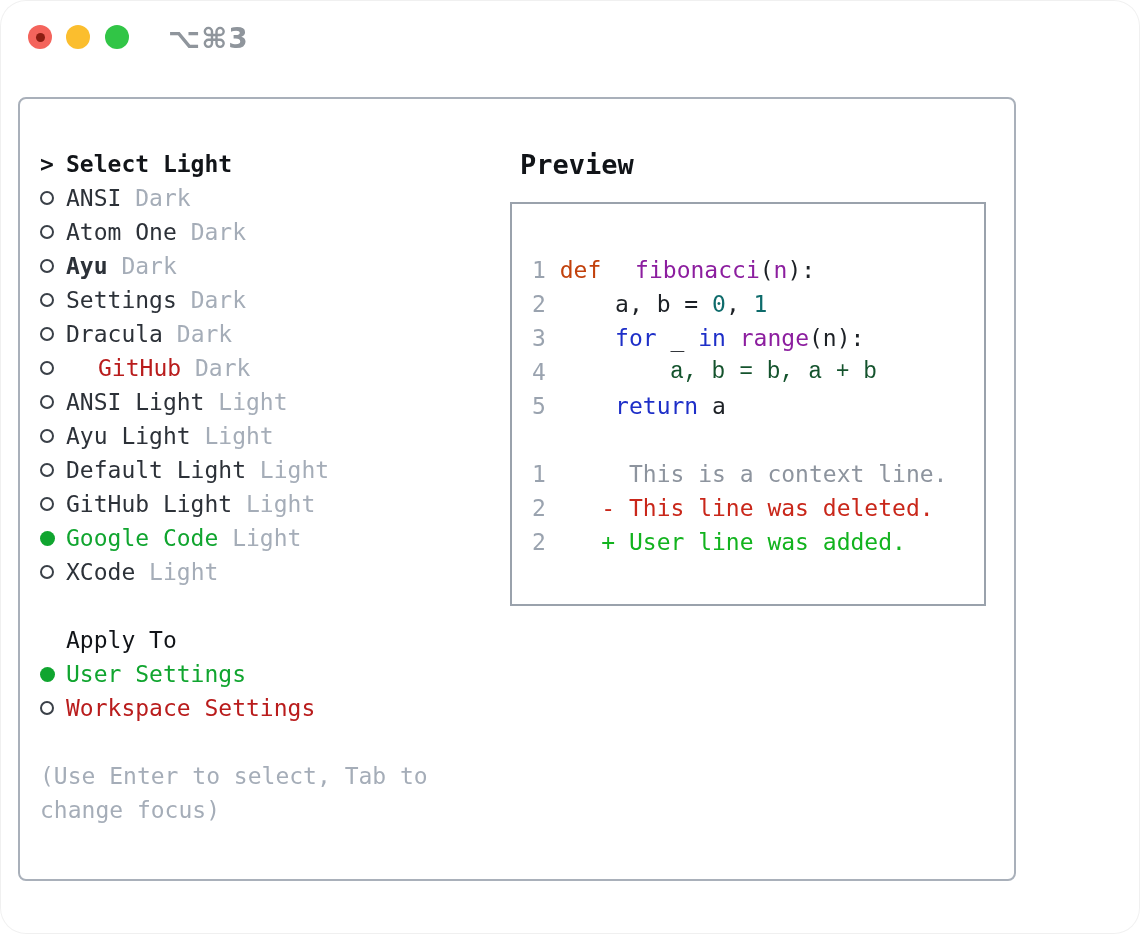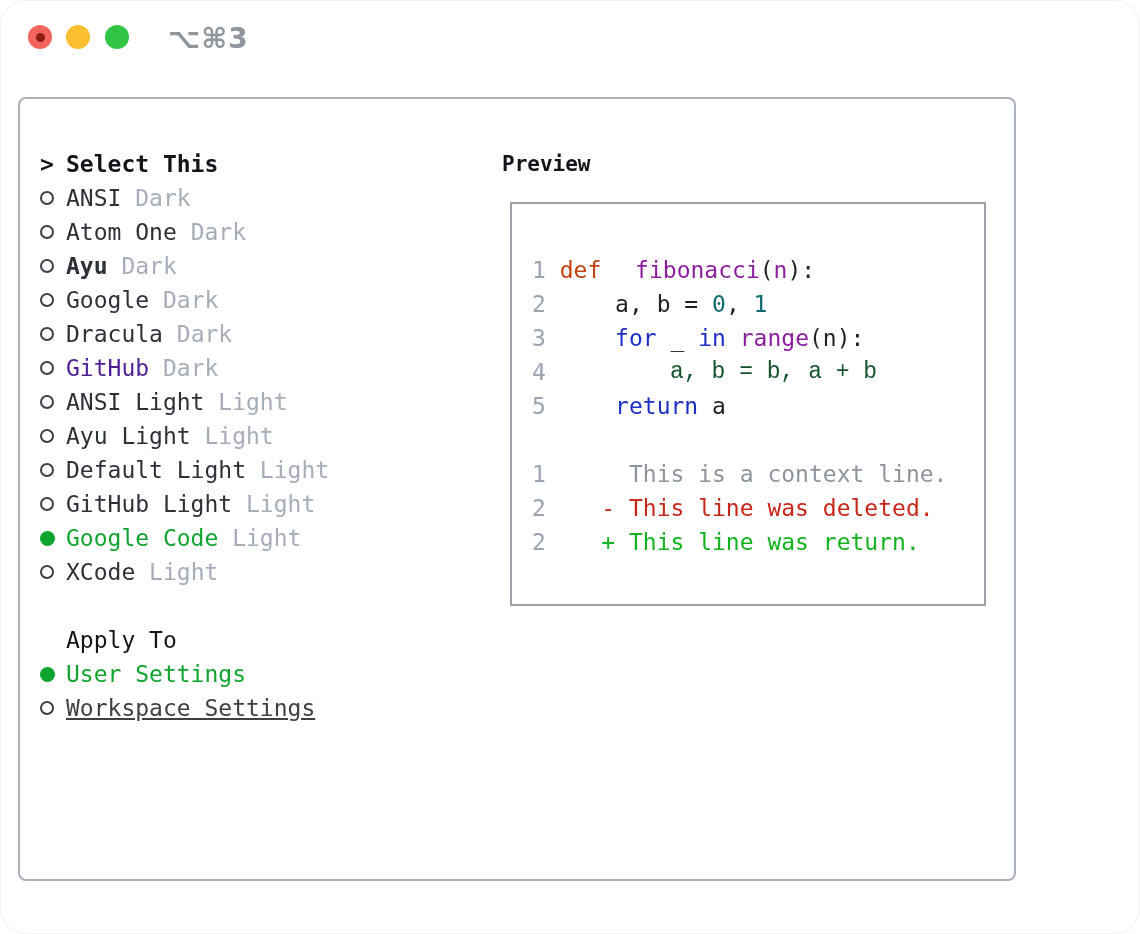--- a/index.html
+++ b/index.html
@@ -104,24 +104,24 @@
   .help {
     margin-top: 0;
     font-size: 23px;
     line-height: 34px;
     white-space: normal;
     width: 420px;
   }
   
   .preview-title {
     position: absolute;
-    left: 482px; top: 48px;
+    left: 500px; top: 48px;
     height: 34px;
     display: flex; align-items: center;
-    font-size: 21px;
+    font-size: 27px;
     font-weight: bold;
   }
   .preview-box {
     position: absolute;
     left: 490px; top: 103px;
     width: 476px; height: 404px;
     border: 2px solid #9aa2ac;
     background: #ffffff;
     padding: 49px 0 0 20px;
     box-sizing: border-box;
@@ -147,64 +147,65 @@
     <div class="traffic yellow" style="background: rgb(251, 190, 46);"></div>
     <div class="traffic green" style="background: rgb(49, 197, 70);"></div>
     <div class="shortcut" style="color: rgb(143, 149, 156);">⌥⌘3</div>
   </div>
 
   <div class="panel">
 
     <div class="left-col">
       <div class="row">
         <span class="marker-cell"><span class="caret" style="color: rgb(17, 20, 24);">&gt;</span></span>
-        <span class="section-title" style="color: rgb(17, 20, 24);">Select This</span>
+        <span class="section-title" style="color: rgb(17, 20, 24);">Select Light</span>
       </div>
       <div id="theme-list">
           <div class="row"><span class="marker-cell"><span class="ring"></span></span><span style="color: rgb(44, 49, 56);">ANSI</span><span style="color: rgb(165, 173, 184);"> Dark</span></div>
           <div class="row"><span class="marker-cell"><span class="ring"></span></span><span style="color: rgb(44, 49, 56);">Atom One</span><span style="color: rgb(165, 173, 184);"> Dark</span></div>
           <div class="row"><span class="marker-cell"><span class="ring"></span></span><span style="color: rgb(44, 49, 56); font-weight: bold;">Ayu</span><span style="color: rgb(165, 173, 184);"> Dark</span></div>
-          <div class="row"><span class="marker-cell"><span class="ring"></span></span><span style="color: rgb(44, 49, 56);">Google</span><span style="color: rgb(165, 173, 184);"> Dark</span></div>
+          <div class="row"><span class="marker-cell"><span class="ring"></span></span><span style="color: rgb(44, 49, 56);">Settings</span><span style="color: rgb(165, 173, 184);"> Dark</span></div>
           <div class="row"><span class="marker-cell"><span class="ring"></span></span><span style="color: rgb(44, 49, 56);">Dracula</span><span style="color: rgb(165, 173, 184);"> Dark</span></div>
-          <div class="row"><span class="marker-cell"><span class="ring"></span></span><span style="color: #4c1d95;">GitHub</span><span style="color: rgb(165, 173, 184);"> Dark</span></div>
+          <div class="row"><span class="marker-cell"><span class="ring"></span></span><span style="color: #b91c1c; margin-left: 32px;">GitHub</span><span style="color: rgb(165, 173, 184);"> Dark</span></div>
           <div class="row"><span class="marker-cell"><span class="ring"></span></span><span style="color: rgb(44, 49, 56);">ANSI Light</span><span style="color: rgb(165, 173, 184);"> Light</span></div>
           <div class="row"><span class="marker-cell"><span class="ring"></span></span><span style="color: rgb(44, 49, 56);">Ayu Light</span><span style="color: rgb(165, 173, 184);"> Light</span></div>
           <div class="row"><span class="marker-cell"><span class="ring"></span></span><span style="color: rgb(44, 49, 56);">Default Light</span><span style="color: rgb(165, 173, 184);"> Light</span></div>
           <div class="row"><span class="marker-cell"><span class="ring"></span></span><span style="color: rgb(44, 49, 56);">GitHub Light</span><span style="color: rgb(165, 173, 184);"> Light</span></div>
           <div class="row"><span class="marker-cell"><span class="dot" style="background: rgb(16, 165, 47);"></span></span><span style="color: rgb(16, 165, 47);">Google Code</span><span style="color: rgb(165, 173, 184);"> Light</span></div>
           <div class="row"><span class="marker-cell"><span class="ring"></span></span><span style="color: rgb(44, 49, 56);">XCode</span><span style="color: rgb(165, 173, 184);"> Light</span></div>
         </div>
 
       <div class="spacer"></div>
 
       <div class="row">
         <span class="marker-cell"></span>
         <span class="subsection-title" style="color: rgb(17, 20, 24);">Apply To</span>
       </div>
       <div id="apply-list">
           <div class="row"><span class="marker-cell"><span class="dot" style="background: rgb(16, 165, 47);"></span></span><span style="color: rgb(16, 165, 47);">User Settings</span></div>
-          <div class="row"><span class="marker-cell"><span class="ring"></span></span><span style="color: #404040; text-decoration: underline;">Workspace Settings</span></div>
+          <div class="row"><span class="marker-cell"><span class="ring"></span></span><span style="color: #b91c1c;">Workspace Settings</span></div>
         </div>
 
       <div class="spacer"></div>
 
+      <div class="help" style="color: rgb(165, 173, 184);">(Use Enter to select, Tab to change focus)</div>
     </div>
 
     <div class="preview-title" style="color: rgb(17, 20, 24);">Preview</div>
 
     <div class="preview-box">
       <div id="code-block">
           <div class="codeline"><span style="color: rgb(154, 163, 175);">1 </span><span style="color: #c2410c;">def</span><span style="color: rgb(29, 33, 38);"> </span><span style="color: rgb(140, 30, 159); margin-left: 20px;">fibonacci</span><span style="color: rgb(29, 33, 38);">(</span><span style="color: rgb(140, 30, 159);">n</span><span style="color: rgb(29, 33, 38);">):</span></div>
           <div class="codeline"><span style="color: rgb(154, 163, 175);">2 </span><span style="color: rgb(29, 33, 38);">    a, b = </span><span style="color: rgb(14, 107, 107);">0</span><span style="color: rgb(29, 33, 38);">, </span><span style="color: rgb(14, 107, 107);">1</span></div>
           <div class="codeline"><span style="color: rgb(154, 163, 175);">3 </span><span style="color: rgb(29, 33, 38);">    </span><span style="color: rgb(30, 47, 200);">for</span><span style="color: rgb(29, 33, 38);"> _ </span><span style="color: rgb(30, 47, 200);">in</span><span style="color: rgb(29, 33, 38);"> </span><span style="color: rgb(140, 30, 159);">range</span><span style="color: rgb(29, 33, 38);">(n):</span></div>
           <div class="codeline"><span style="color: rgb(154, 163, 175);">4 </span><span style="color: #14532d; font-family: Liberation Mono, monospace;">        a, b = b, a + b</span></div>
           <div class="codeline"><span style="color: rgb(154, 163, 175);">5 </span><span style="color: rgb(29, 33, 38);">    </span><span style="color: rgb(30, 47, 200);">return</span><span style="color: rgb(29, 33, 38);"> a</span></div>
         </div>
       <div class="codeline"> </div>
       <div id="diff-block">
           <div class="codeline"><span style="color: rgb(154, 163, 175);">1</span><span style="color: rgb(141, 148, 158);">      This is a context line.</span></div>
           <div class="codeline"><span style="color: rgb(154, 163, 175);">2</span><span style="color: rgb(201, 39, 26);">    - This line was deleted.</span></div>
-          <div class="codeline"><span style="color: rgb(154, 163, 175);">2</span><span style="color: rgb(18, 179, 30);">    + This line was return.</span></div>
+          <div class="codeline"><span style="color: rgb(154, 163, 175);">2</span><span style="color: rgb(18, 179, 30);">    + User line was added.</span></div>
         </div>
     </div>
 
   </div>
 </div>
 
 </body></html>

